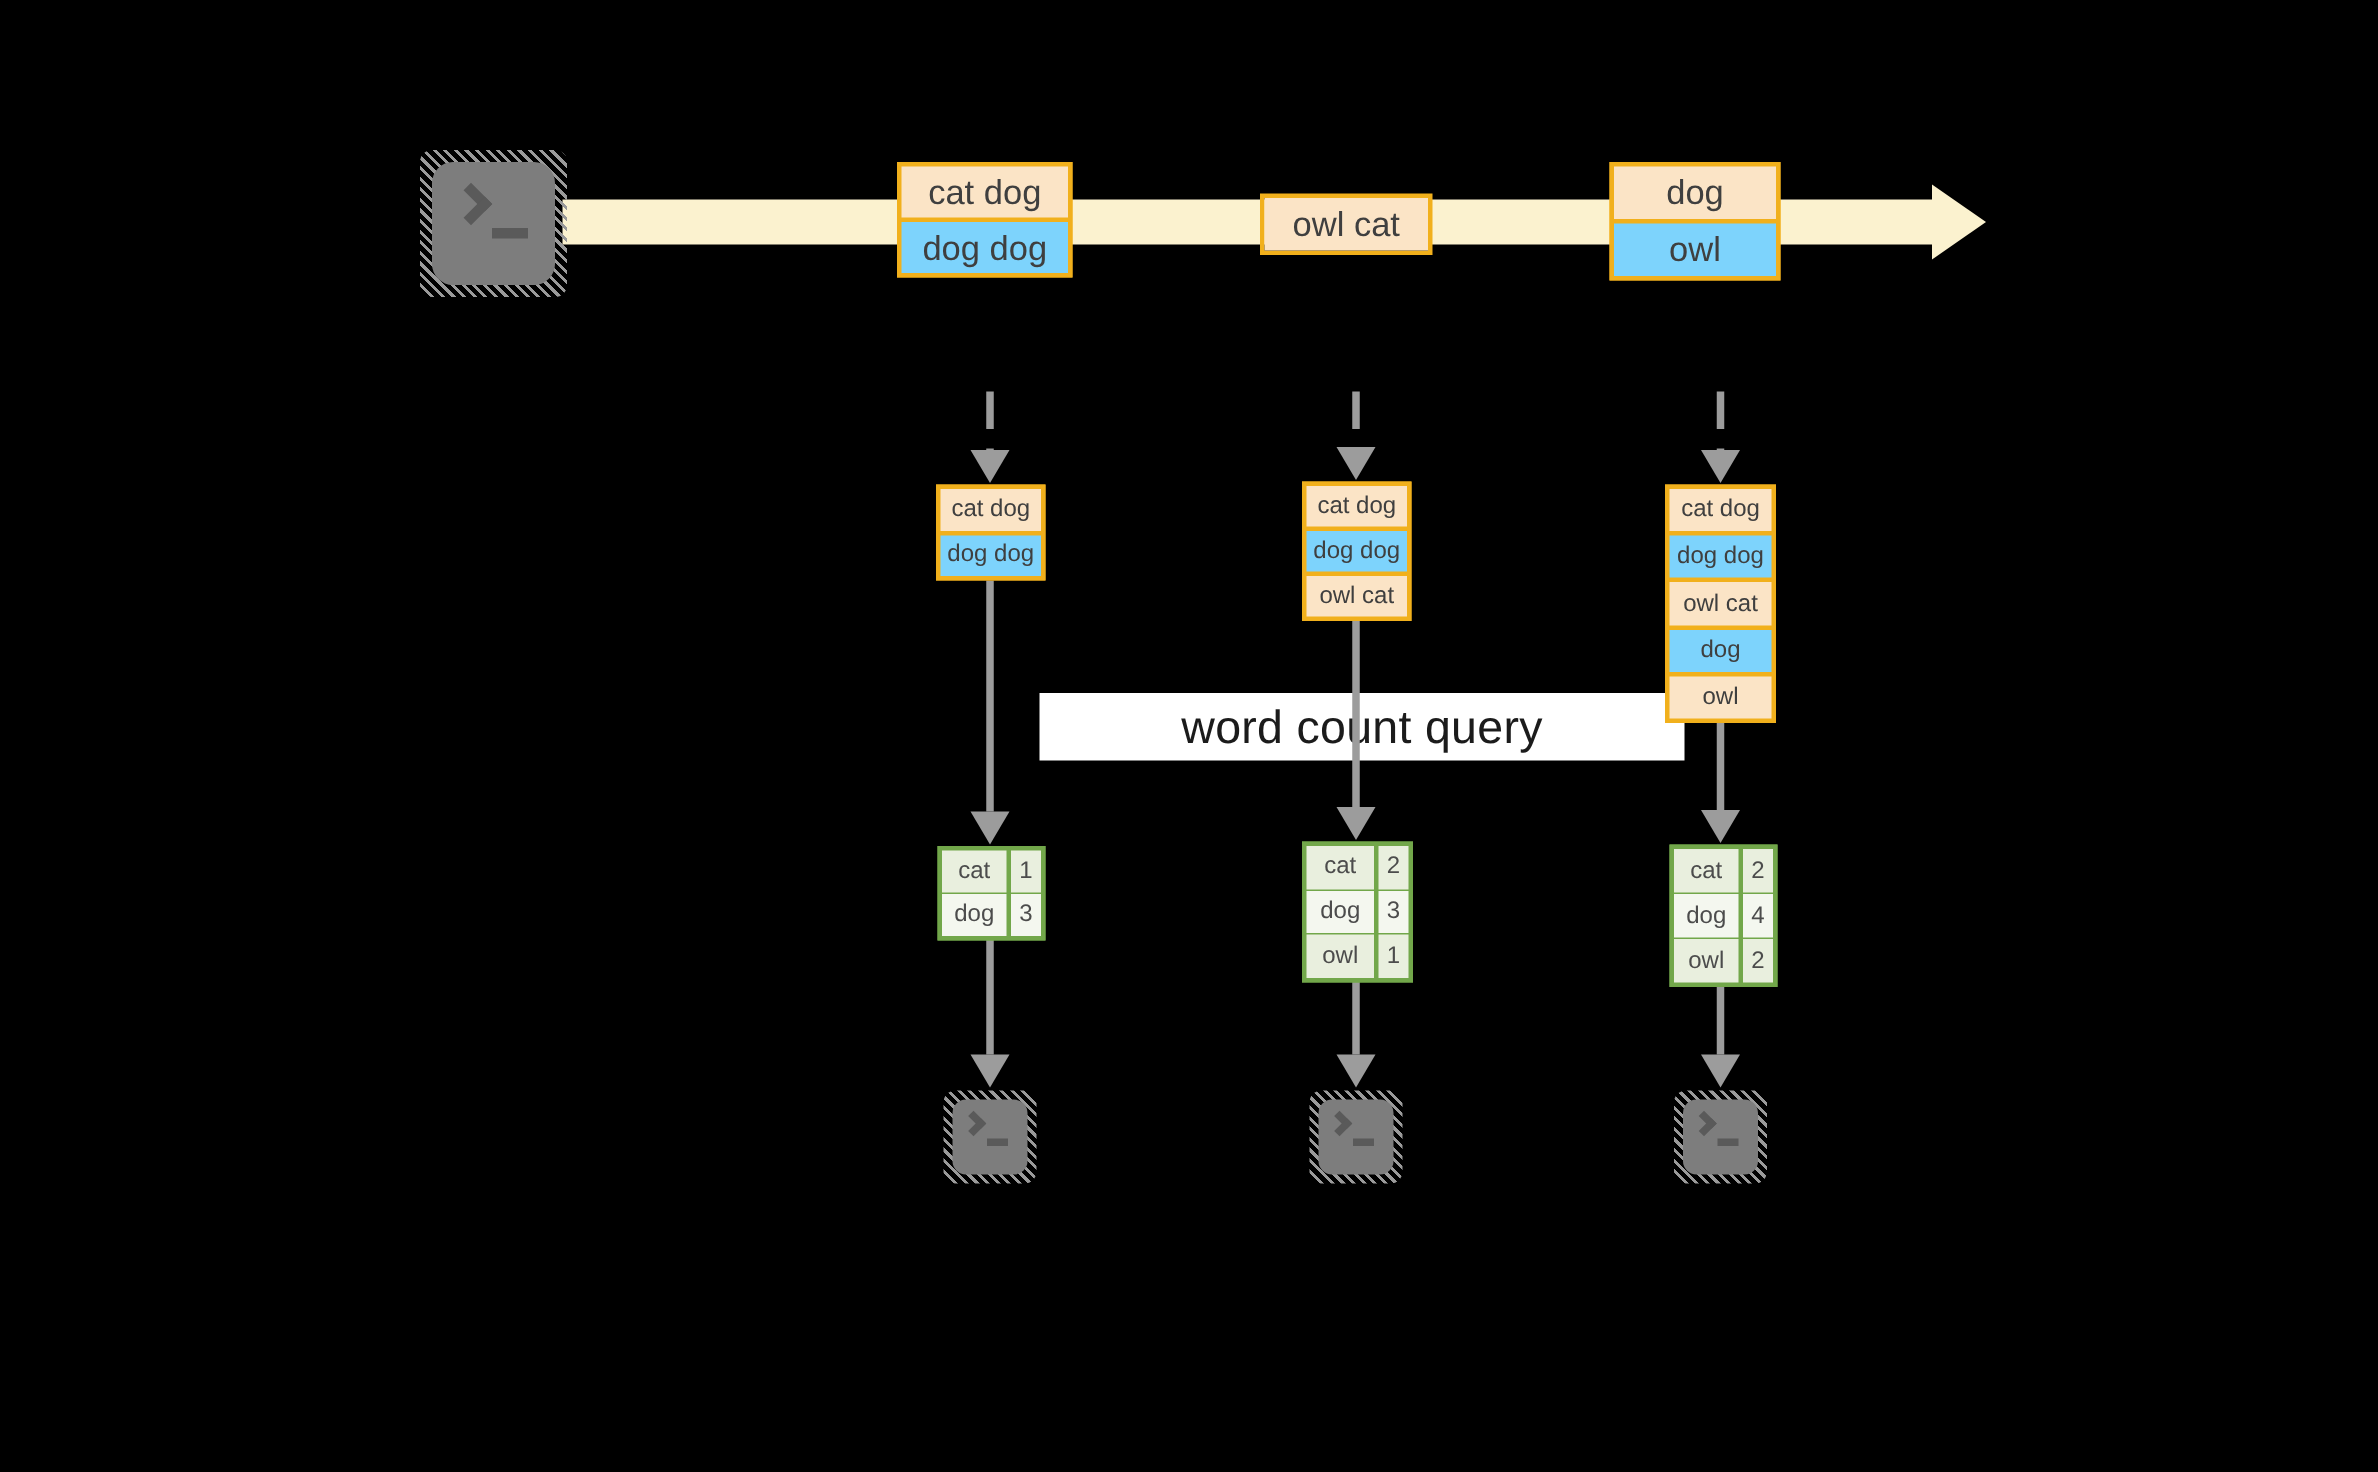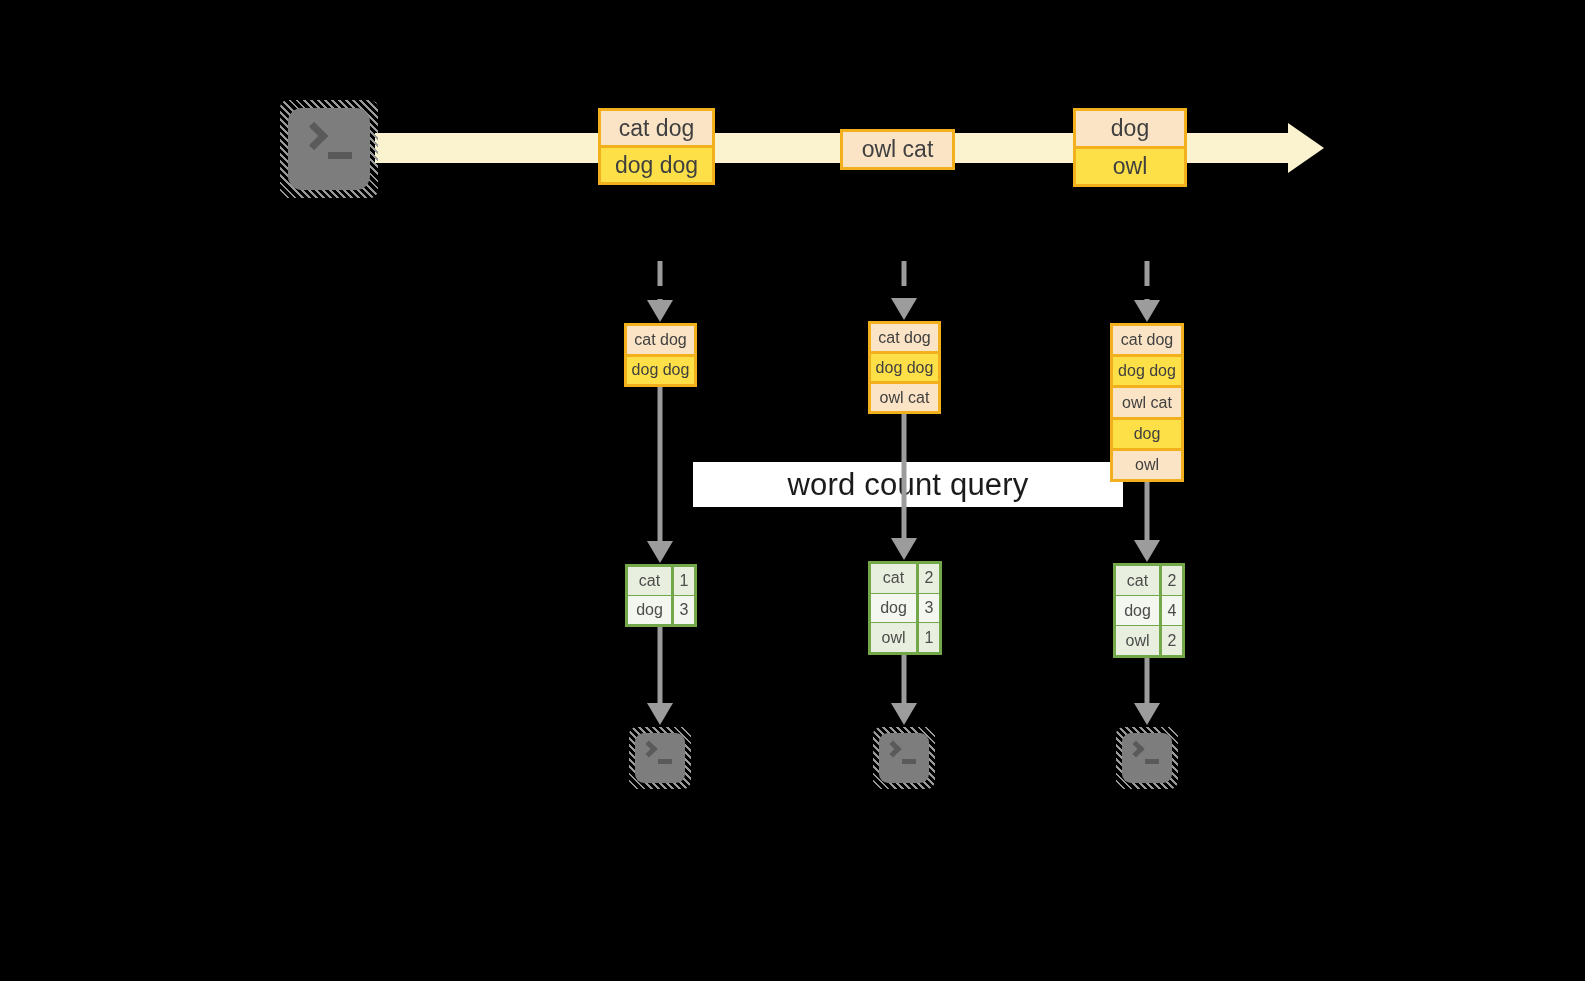--- a/index.html
+++ b/index.html
@@ -10,21 +10,21 @@
   .band{position:absolute;left:375px;top:133px;width:913px;height:30px;background:#FBF2CF;z-index:1;}
   .band-head{position:absolute;left:1288px;top:123px;width:0;height:0;z-index:1;
              border-top:25px solid transparent;border-bottom:25px solid transparent;
              border-left:36px solid #FBF2CF;}
 
   
   .obox{position:absolute;box-sizing:border-box;background:#F1B01C;border:3px solid #F1B01C;
         display:flex;flex-direction:column;gap:3px;z-index:4;}
   .obox .row{flex:1;display:flex;align-items:center;justify-content:center;line-height:1;}
   .row.peach{background:#FBE4C6;}
-  .row.cream{background:#fde047;}
+  .row.cream{background:#7dd3fc;}
   .f23{font-size:23px;}
   .f16{font-size:16px;}
 
   
   .gtable{position:absolute;box-sizing:border-box;background:#72A74A;border:3px solid #72A74A;
           display:flex;flex-direction:column;gap:1px;z-index:4;}
   .grow{flex:1;display:flex;gap:3px;}
   .grow .cell{display:flex;align-items:center;justify-content:center;font-size:16px;color:#4c4c4c;}
   .grow .word{flex:1;}
   .grow .num{width:20px;}

